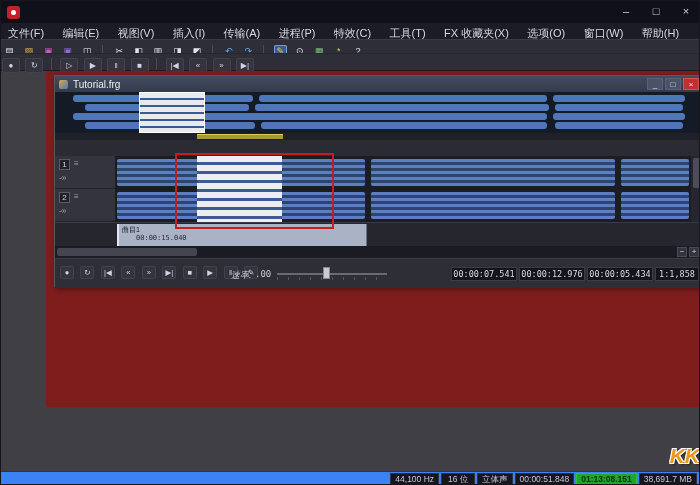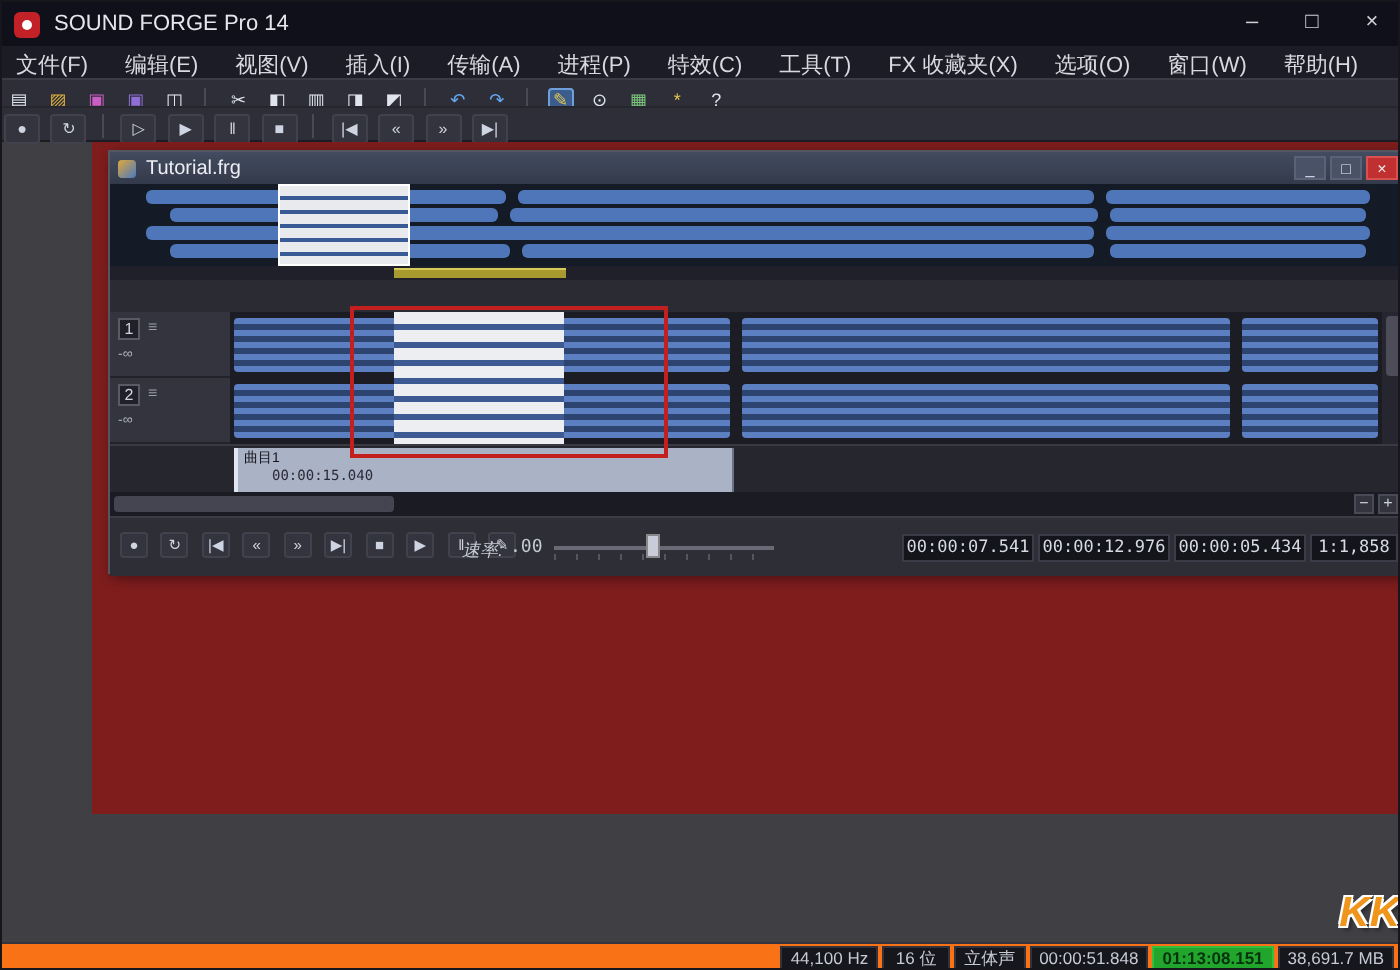--- a/index.html
+++ b/index.html
@@ -97,32 +97,31 @@
   .slider-ticks { position:absolute; left:222px; top:18px; width:110px; height:3px; background:repeating-linear-gradient(90deg,#555560 0 1px,transparent 1px 11px); }
   .slider-thumb { position:absolute; left:268px; top:8px; width:7px; height:12px; background:#c8ccd8; border:1px solid #888; }
   .time-box { position:absolute; top:8px; width:66px; height:14px; background:#14141b; border:1px solid #3c3c48; color:#d6dae4; font-size:8.5px; line-height:12px; text-align:center; font-family:"DejaVu Sans Mono",monospace; }
   .zoom-box { position:absolute; top:8px; left:600px; width:44px; height:14px; background:#14141b; border:1px solid #3c3c48; color:#d6dae4; font-size:8.5px; line-height:12px; text-align:center; font-family:"DejaVu Sans Mono",monospace; }
 
   
   .watermark { position:absolute; right:4px; top:371px; z-index:60; font-size:21px; font-weight:bold; font-style:italic; color:#f0951c;
     text-shadow:1px 1px 0 #fff,-1px -1px 0 #fff,1px -1px 0 #fff,-1px 1px 0 #fff,2px 2px 2px rgba(0,0,0,.4); }
 
   
-  .statusbar { position:absolute; left:0; top:470px; width:700px; height:15px; background:#f97316; border-top:1px solid #34343e; display:flex; justify-content:flex-end; align-items:center; padding-right:4px; }
+  .statusbar { position:absolute; left:0; top:470px; width:700px; height:15px; background:#3b82f6; border-top:1px solid #34343e; display:flex; justify-content:flex-end; align-items:center; padding-right:4px; }
   .seg { height:12px; margin-left:2px; background:#16161d; border:1px solid #32323c; color:#c6cad4; font-size:8.5px; line-height:10px; text-align:center; padding:0 4px; min-width:34px; }
   .seg.green { background:#21a52d; color:#06330c; border-color:#2fbf3a; font-weight:bold; }
 </style>
 </head>
 <body>
 
 <div class="app">
 
   <div class="titlebar">
     <div class="app-icon"></div>
-    <div class="win-title">SOUND FORGE Pro 14</div>
     <div class="win-btns">
       <div class="win-btn">–</div>
       <div class="win-btn">□</div>
       <div class="win-btn">×</div>
     </div>
   </div>
 
   <div class="menubar">
     <span class="menu-item">文件(F)</span>
     <span class="menu-item">编辑(E)</span>

